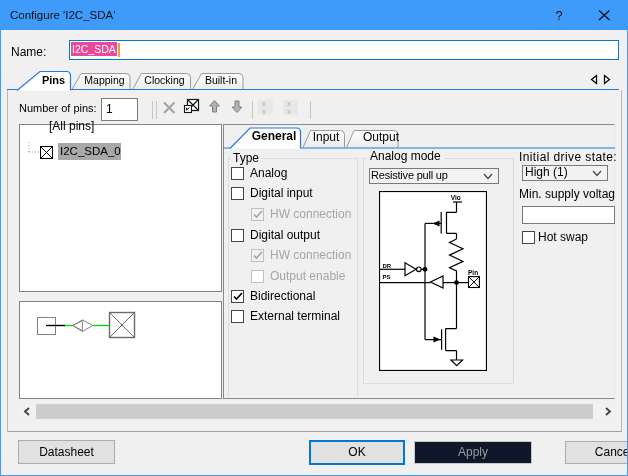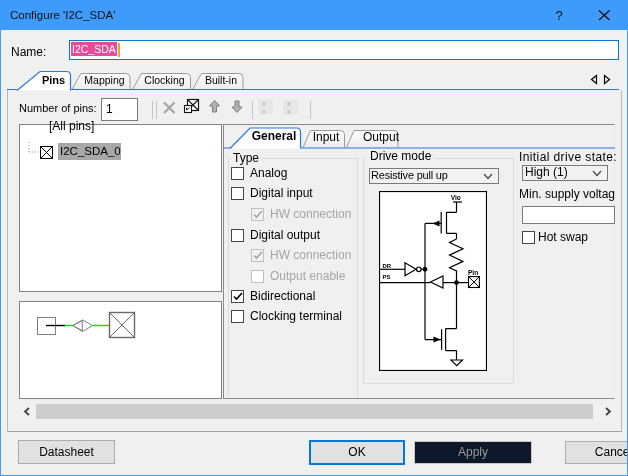--- a/index.html
+++ b/index.html
@@ -148,24 +148,24 @@
     </svg>
   <div class="abs gray" style="left:269px;top:247px;">HW connection</div>
   <div class="cb dis" style="left:250px;top:269px;background:#fff;"></div>
   <div class="abs gray" style="left:269px;top:268px;">Output enable</div>
   <div class="cb" style="left:230px;top:289px;"></div>
   <svg class="abs" style="left:232px;top:291px;" width="10" height="9" viewBox="0 0 10 9">
       <path d="M1,4.5 L3.5,7 L9,1" stroke="#000" stroke-width="1.6" fill="none"></path>
     </svg>
   <div class="abs" style="left:249px;top:288px;">Bidirectional</div>
   <div class="cb" style="left:230px;top:309px;"></div>
-  <div class="abs" style="left:249px;top:308px;">Clocking terminal</div>
+  <div class="abs" style="left:249px;top:308px;">External terminal</div>
 
   <div class="abs" style="left:362px;top:157px;width:151px;height:226px;border:1px solid #dcdcdc;box-sizing:border-box;"></div>
-  <div class="abs" style="left:366px;top:148px;background:#f0f0f0;padding:0 3px;">Drive mode</div>
+  <div class="abs" style="left:366px;top:148px;background:#f0f0f0;padding:0 3px;">Analog mode</div>
   <div class="combo" style="left:368px;top:167px;width:130px;height:16px;">
     <span style="position:absolute;left:1px;top:-0.5px;font-size:11px;letter-spacing:-0.2px;">Resistive pull up</span>
     <svg style="position:absolute;right:5px;top:4px;" width="10" height="7" viewBox="0 0 10 7">
         <path d="M1,1 L5,5.5 L9,1" stroke="#444" stroke-width="1.2" fill="none"></path>
       </svg>
   </div>
 
   <svg class="abs" style="left:378px;top:190px;" width="108" height="180" viewBox="0 0 108 180">
     <rect x="0.5" y="0.5" width="107" height="179" fill="#fff" stroke="#000" stroke-width="1.2"></rect>
     <g stroke="#000" stroke-width="1.2" fill="none">

